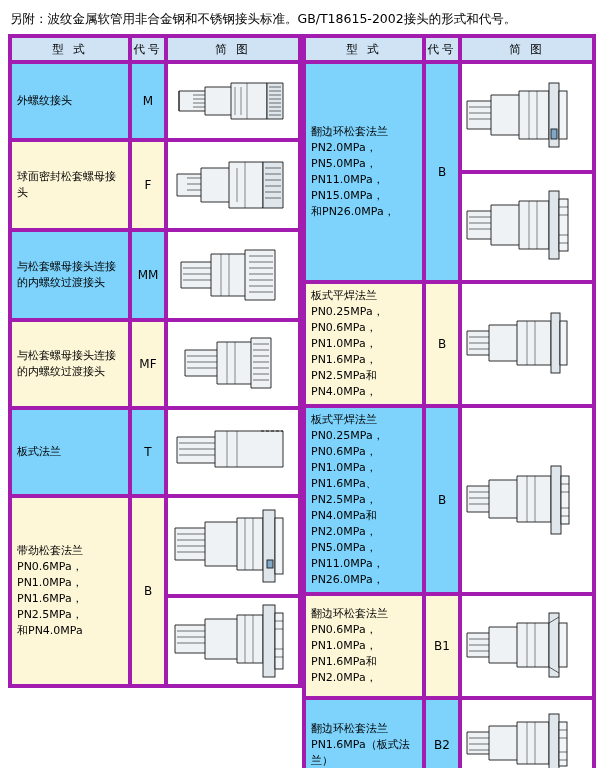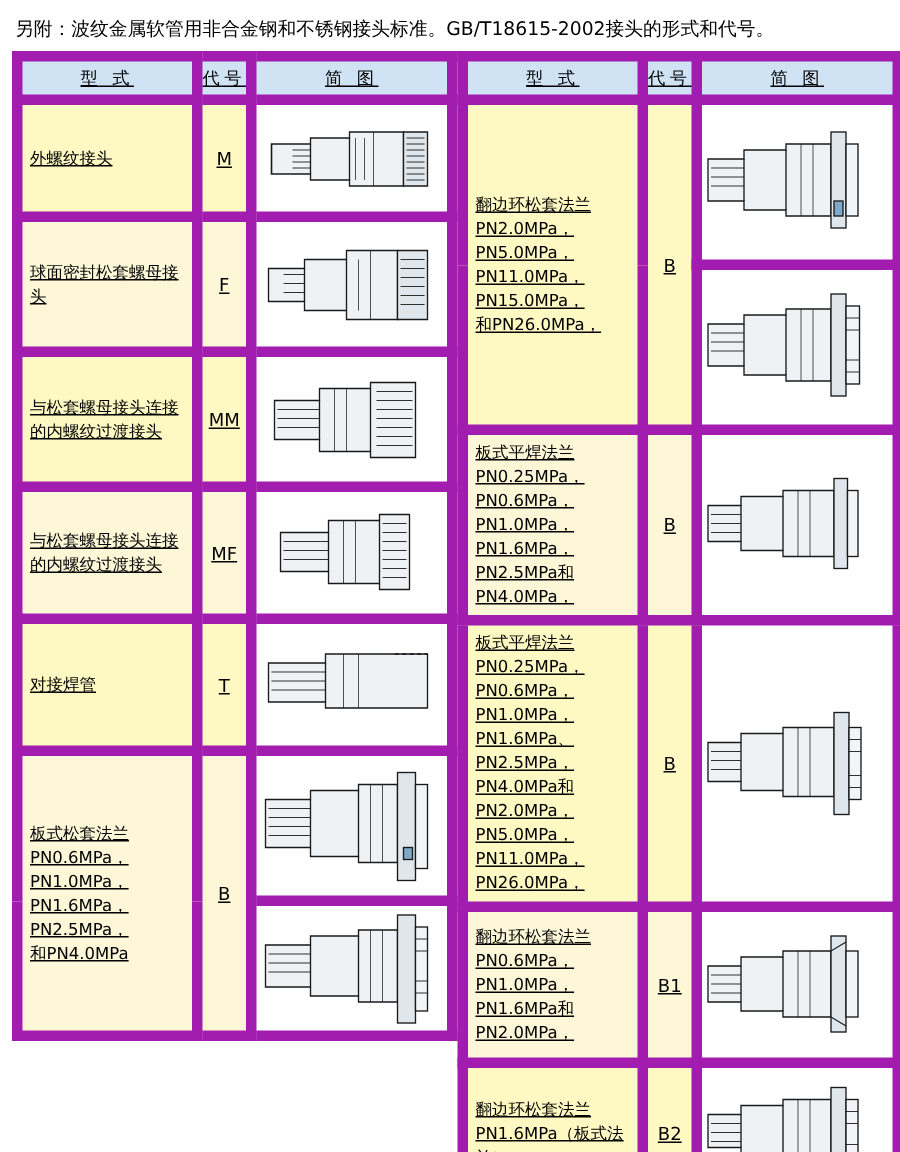--- a/index.html
+++ b/index.html
@@ -35,24 +35,23 @@
     align-items: flex-start;
   }
   table {
     border-collapse: collapse;
     table-layout: fixed;
   }
   table.left { width: 292px; }
   table.right { width: 292px; }
   .spacer { width: 4px; }
   th, td {
-    border: 7px solid #a21caf;
+    border: 4px solid #a21caf;
     vertical-align: middle;
     padding: 0;
-    text-decoration: underline;
   }
   thead th {
     background: #cfe3f5;
     height: 22px;
     font-size: 11.5px;
     font-weight: normal;
     text-align: center;
     letter-spacing: 3px;
   }
   .c-type { width: 120px; }
@@ -67,21 +66,21 @@
   }
   td.code {
     text-align: center;
     font-size: 12px;
   }
   td.fig {
     text-align: center;
     background: #fff;
   }
   .hl { background: #fdf7d8; }
-  .wh { background: #fef9c3; }
+  .wh { background: #7dd3fc; }
 
   .figbox {
     display: flex;
     align-items: center;
     justify-content: center;
     width: 100%;
   }
   svg { display: block; }
 </style>
 </head>
@@ -178,39 +177,39 @@
                   <path d="M16 28 L46 28 M16 34 L46 34 M16 40 L46 40" fill="none" stroke-width="0.6"></path>
                   <path d="M82 16 L98 16 M82 22 L98 22 M82 28 L98 28 M82 34 L98 34 M82 40 L98 40 M82 46 L98 46 M82 52 L98 52" fill="none" stroke-width="0.6"></path>
                   <path d="M56 14 L56 56 M64 14 L64 56" fill="none" stroke-width="0.5"></path>
                 </g>
               </svg>
             </div>
           </td>
         </tr>
 
         <tr style="height:88px">
-          <td class="type wh">对接焊管</td>
+          <td class="type wh">板式法兰</td>
           <td class="code wh">T</td>
           <td class="fig">
             <div class="figbox">
               <svg width="124" height="70" viewBox="0 0 124 70">
                 <g stroke="#1a1a1a" stroke-width="0.9" fill="#eef2f5">
                   <path d="M6 20 L44 20 L44 14 L112 14 L112 20 L112 50 L44 50 L44 46 L6 46 Z"></path>
                   <path d="M44 20 L44 46" fill="none"></path>
                   <path d="M8 26 L44 26 M8 32 L44 32 M8 38 L44 38" fill="none" stroke-width="0.6"></path>
                   <path d="M90 14 L112 14" stroke-dasharray="3,2" fill="none"></path>
                   <path d="M56 14 L56 50 M66 14 L66 50" fill="none" stroke-width="0.5"></path>
                 </g>
               </svg>
             </div>
           </td>
         </tr>
 
         <tr style="height:100px">
-          <td class="type hl" rowspan="2" style="white-space:pre-line">板式松套法兰
+          <td class="type hl" rowspan="2" style="white-space:pre-line">带劲松套法兰
 PN0.6MPa，PN1.0MPa，
 PN1.6MPa，PN2.5MPa，
 和PN4.0MPa</td>
           <td class="code hl" rowspan="2">B</td>
           <td class="fig">
             <div class="figbox">
               <svg width="124" height="84" viewBox="0 0 124 84">
                 <g stroke="#1a1a1a" stroke-width="0.9" fill="#eef2f5">
                   <path d="M4 24 L34 24 L34 18 L66 18 L66 14 L92 14 L92 66 L66 66 L66 62 L34 62 L34 56 L4 56 Z"></path>
                   <path d="M34 24 L34 56 M66 18 L66 62" fill="none"></path>

